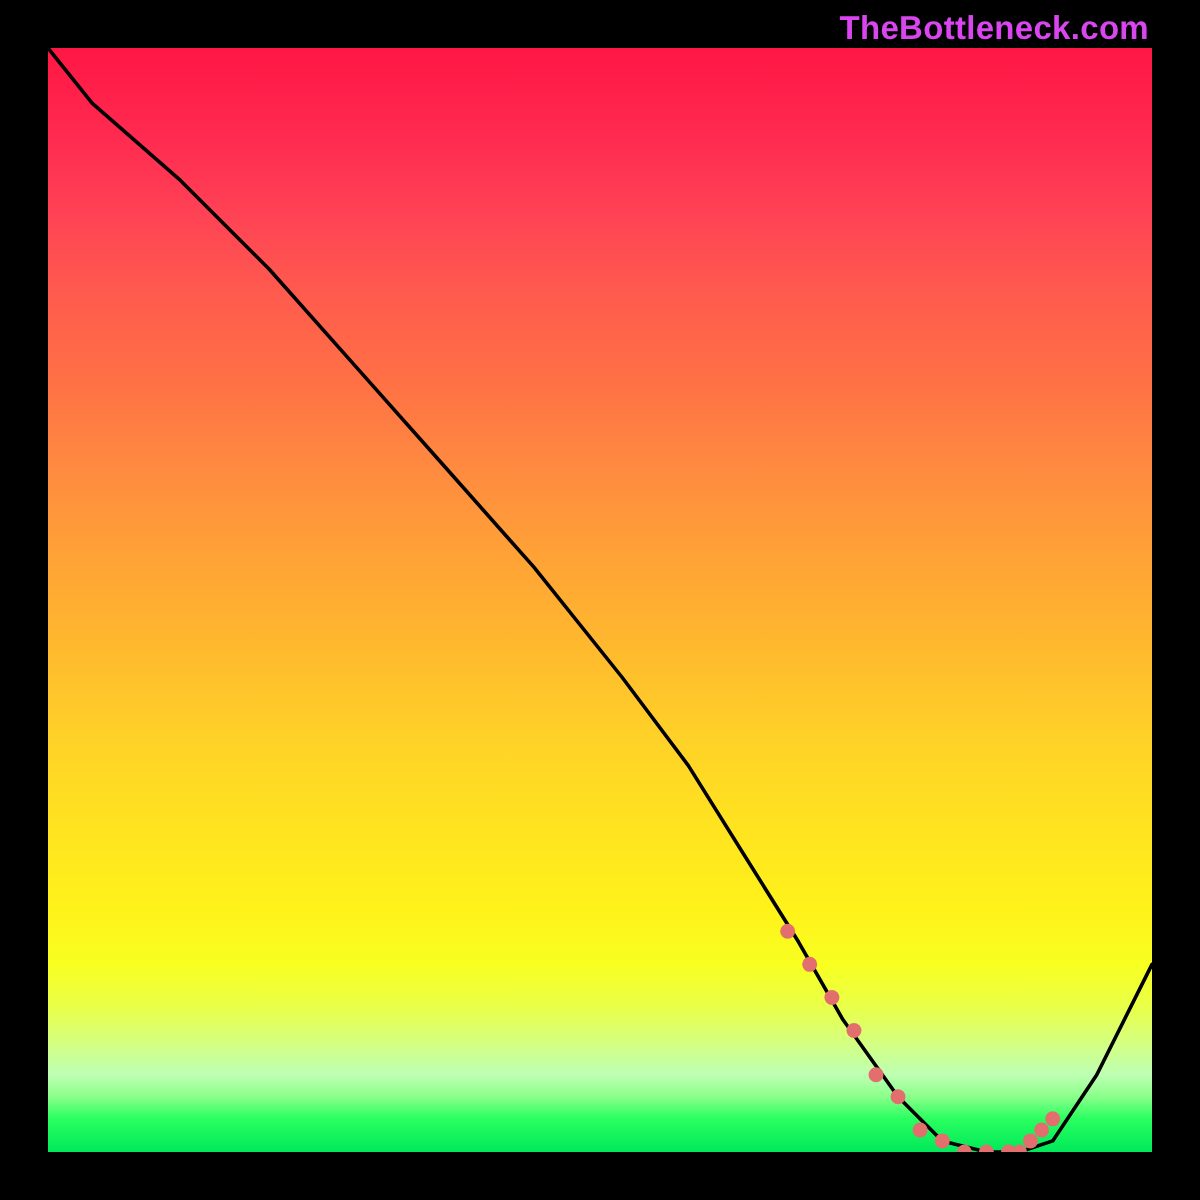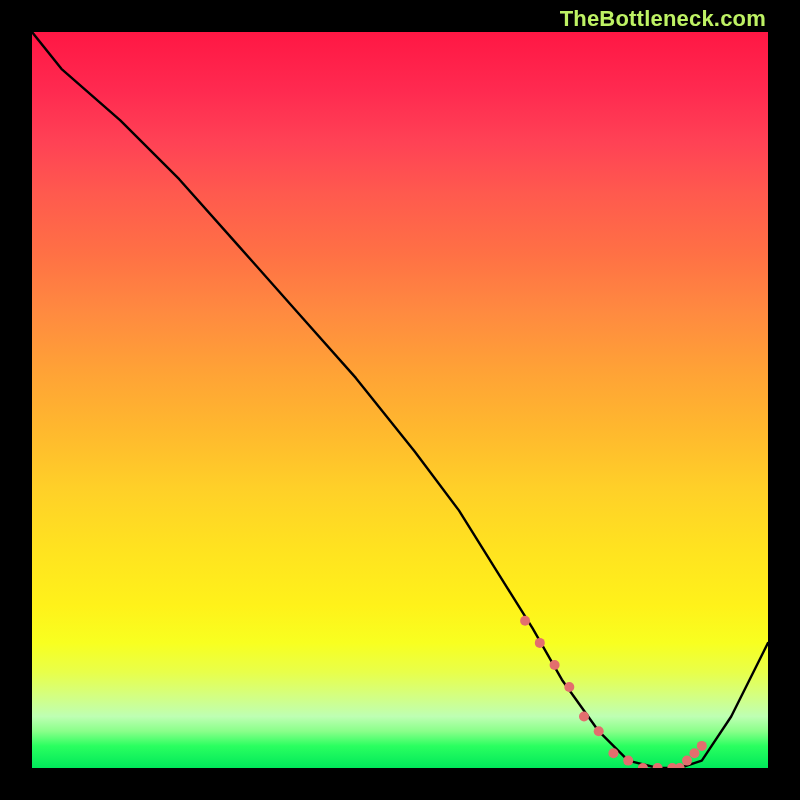--- a/index.html
+++ b/index.html
@@ -52,21 +52,21 @@
       #2aff60 97%,
       #00e85a 100%
     );
   }
   .attribution {
     position: absolute;
     top: 6px;
     right: 34px;
     font-size: 22px;
     font-weight: 600;
-    color: #bef264;
+    color: #d946ef;
     letter-spacing: 0.2px;
     font-family: Arial, Helvetica, sans-serif;
   }
   svg.curve {
     position: absolute;
     left: 0;
     top: 0;
     width: 100%;
     height: 100%;
     overflow: visible;

